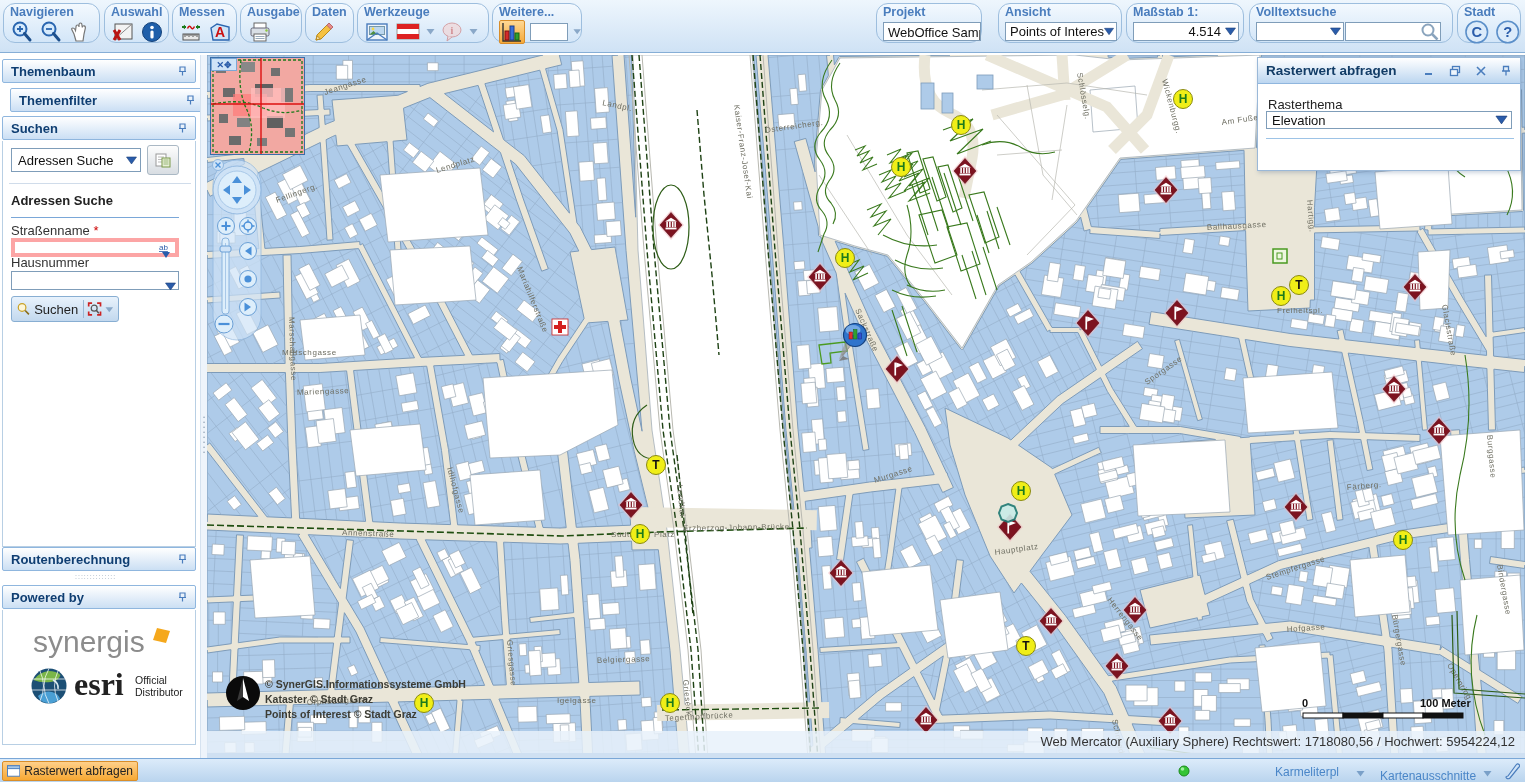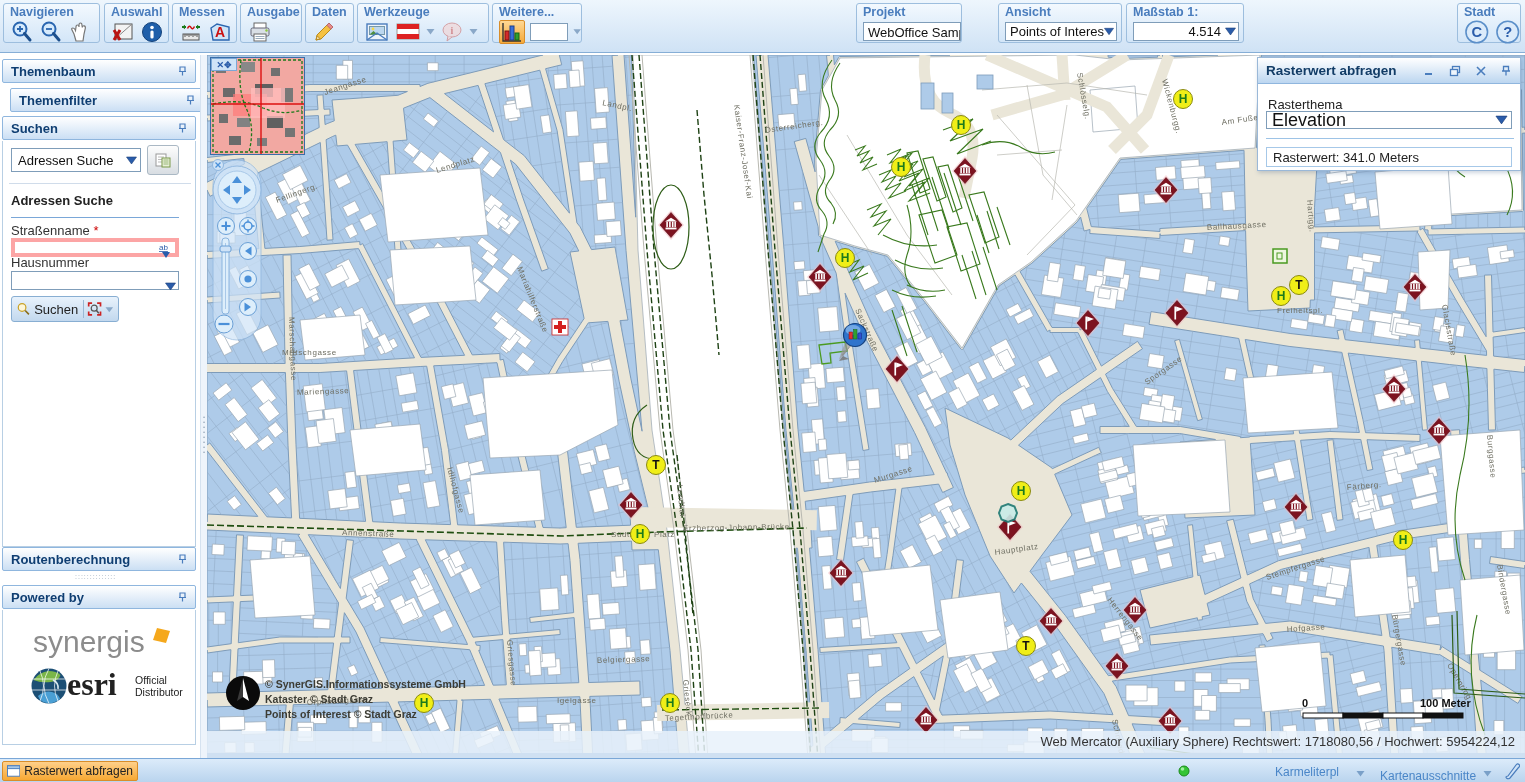--- a/index.html
+++ b/index.html
@@ -1,16 +1,16 @@
 <!DOCTYPE html>
 <html><head><meta charset="utf-8"><style>
 *{margin:0;padding:0;box-sizing:border-box}
 body{width:1525px;height:782px;font-family:"Liberation Sans",sans-serif;overflow:hidden;background:#fff;position:relative}
 .toolbar{position:absolute;left:0;top:0;width:1525px;height:53px;background:linear-gradient(#eef6fd,#cfe2f5);border-bottom:1px solid #86aed6}
-.tgroup{position:absolute;top:3px;height:40px;border:1px solid #9dbede;background:linear-gradient(#f3f9fe,#d3e6f8);border-radius:3px}
+.tgroup{position:absolute;top:3px;height:40px;border:1px solid #9dbede;background:linear-gradient(#f3f9fe,#d3e6f8);border-radius:12px}
 .tgroup .ttl{display:block;font-size:12.5px;font-weight:bold;color:#4a7dbd;padding:1px 0 0 6px;height:17px;line-height:15px}
 .ticons{display:flex;align-items:center;height:21px;padding-left:6px;gap:5px}
 .hdr{height:24px;background:linear-gradient(#ffffff,#cbdff4);border:1px solid #8fb6de;border-radius:2px;display:flex;align-items:center;justify-content:space-between;padding:0 6px 0 8px;font-size:13px;font-weight:bold;color:#0f3e72}
 .pin{width:11px;height:11px}
 .sidebar{position:absolute;left:0;top:55px;width:200px;bottom:24px;background:#fff}
 .statusbar{position:absolute;left:0;bottom:0;width:1525px;height:24px;background:linear-gradient(#dcebfa,#b9d4ee);border-top:1px solid #7aa7d7}
 </style></head><body>
 
 <div class="toolbar">
     <div class="tgroup" style="left:3px;width:97px">
@@ -122,21 +122,21 @@
             <rect x="9" y="5" width="4" height="14" fill="#3a6fd8" stroke="#1c3f8c"></rect>
             <rect x="14" y="12" width="4" height="7" fill="#2f9e2f" stroke="#176417"></rect>
           </svg>
         </span>
         <span style="display:inline-block;width:40px;height:18px;background:#fff;border:1px solid #7f9db9"></span>
         <svg width="9" height="7" viewBox="0 0 9 7">
           <path d="M0.5 1 h8 L4.5 6.5 Z" fill="#8aa8c8"></path>
         </svg>
       </div>
     </div>
-    <div class="tgroup" style="left:856px;width:106px">
+    <div class="tgroup" style="left:876px;width:106px">
       <span class="ttl">Projekt</span>
       <div class="ticons">
         <span style="display:inline-flex;align-items:flex-end;justify-content:space-between;width:114px;height:19px;background:#fff;border:1px solid #7f9db9;font-size:13px;padding:0 2px 0 4px;color:#111;white-space:nowrap;overflow:hidden">WebOffice Samp<svg width="11" height="9" viewBox="0 0 11 9">
             <path d="M0.5 1 h10 L5.5 8 Z" fill="#2a5caa" stroke="#1c3f78" stroke-width="0.6"></path>
           </svg></span>
       </div>
     </div>
     <div class="tgroup" style="left:998px;width:124px">
       <span class="ttl">Ansicht</span>
       <div class="ticons">
@@ -144,20 +144,36 @@
             <path d="M0.5 1 h10 L5.5 8 Z" fill="#2a5caa" stroke="#1c3f78" stroke-width="0.6"></path>
           </svg></span>
       </div>
     </div>
     <div class="tgroup" style="left:1126px;width:118px">
       <span class="ttl">Maßstab 1:</span>
       <div class="ticons">
         <span style="display:inline-flex;align-items:center;justify-content:flex-end;width:106px;height:19px;background:#fff;border:1px solid #7f9db9;font-size:13px;padding:0 2px 0 4px;color:#111;gap:4px">4.514 <svg width="11" height="9" viewBox="0 0 11 9">
             <path d="M0.5 1 h10 L5.5 8 Z" fill="#2a5caa" stroke="#1c3f78" stroke-width="0.6"></path>
           </svg></span>
+      </div>
+    </div>
+    <div class="tgroup" style="left:1249px;width:204px">
+      <span class="ttl">Volltextsuche</span>
+      <div class="ticons">
+        <span style="display:inline-flex;align-items:center;justify-content:flex-end;width:88px;height:19px;background:#fff;border:1px solid #7f9db9;padding:0 2px;gap:4px">
+          <svg width="11" height="9" viewBox="0 0 11 9">
+            <path d="M0.5 1 h10 L5.5 8 Z" fill="#2a5caa" stroke="#1c3f78" stroke-width="0.6"></path>
+          </svg>
+        </span>
+        <span style="display:inline-flex;align-items:center;justify-content:flex-end;width:96px;height:19px;background:#fff;border:1px solid #7f9db9;margin-left:-4px">
+          <svg width="20" height="20" viewBox="0 0 20 20">
+            <circle cx="8" cy="8" r="5.5" fill="none" stroke="#8aa4bd" stroke-width="2"></circle>
+            <path d="M12 12 L17.5 17.5" stroke="#8aa4bd" stroke-width="2.5"></path>
+          </svg>
+        </span>
       </div>
     </div>
     <div class="tgroup" style="left:1457px;width:64px">
       <span class="ttl">Stadt</span>
       <div class="ticons">
         <svg width="26" height="26" viewBox="0 0 26 26">
           <circle cx="13" cy="13" r="11" fill="#dcebfa" stroke="#5b8fc9" stroke-width="1.6"></circle>
           <text x="13" y="18" text-anchor="middle" font-size="15" font-weight="bold" fill="#2a5caa" font-family="Liberation Sans">C</text>
         </svg>
         <svg width="26" height="26" viewBox="0 0 26 26">
@@ -234,21 +250,21 @@
         <text x="0" y="28" font-size="30" fill="#8c8c8c" font-family="Liberation Sans, sans-serif">synergis</text>
         <path d="M124 4 L137 7 L133 19 L120 16 Z" fill="#f5a81c"></path>
       </svg>
       <svg style="position:absolute;left:26px;top:56px" width="40" height="40" viewBox="0 0 40 40">
         <circle cx="20" cy="20" r="17.5" fill="#1c4f75"></circle>
         <path d="M4.5 14 q6 -8 15 -9 q8 0 12 4 q-2 6 -10 7 q-10 1 -17 -2" fill="#7ab648"></path>
         <path d="M9 30 q7 -6 14 -4 q7 2 8 7 q-6 5 -13 4 q-7 -1 -9 -7" fill="#4a9fd4"></path>
         <path d="M24 14 q6 3 5 9" fill="none" stroke="#d8e8f0" stroke-width="1.6"></path>
         <path d="M20 2.5 q-10 17 0 35 M29 5 q-7 15 0 30 M11 5 q7 15 0 30 M3 13 h34 M2.5 24 h35" fill="none" stroke="#ffffff" stroke-width="0.9" opacity="0.8"></path>
       </svg>
-      <div style="position:absolute;left:64px;top:56px;font-size:32px;font-weight:bold;color:#222;font-family:Liberation Serif">esri</div>
+      <div style="position:absolute;left:71px;top:56px;font-size:32px;font-weight:bold;color:#222;font-family:Liberation Serif">esri</div>
       <div style="position:absolute;left:132px;top:64px;font-size:10.5px;color:#222;line-height:12px">Official<br>Distributor</div>
     </div>
   </div>
 <div style="position:absolute;left:200px;top:55px;width:7px;bottom:24px;background:#eef4fb;border-left:1px solid #d5e2f0">
     <div style="position:absolute;top:360px;left:2px;color:#9ab;font-size:6px;line-height:5px">•<br>•<br>•<br>•<br>•<br>•<br>•<br>•</div>
   </div>
 <div style="position:absolute;left:207px;top:55px;width:1318px;height:703px;overflow:hidden"><svg width="1318" height="703" viewBox="0 0 1318 703">
       <rect width="1318" height="703" fill="#eae6d8"></rect>
 <g fill="#aecbe9" stroke="#7d9bb9" stroke-width="1">
 <path d="M1054.5 0 1054.5 0.1 1053.1 27 1222.4 2.5 1223 7 1226.5 6.8 1228.8 42.8 1312.8 33.5 1313 33.5 1313.1 33.5 1313.3 33.5 1313.4 33.6 1313.6 33.6 1313.7 33.7 1313.8 33.7 1313.9 33.8 1314 33.9 1314.1 34 1314.2 34.1 1314.3 34.3 1314.4 34.4 1314.4 34.5 1314.5 34.7 1314.5 34.8 1314.5 35 1315.1 72.3 1317.6 72 1318 75 1318 0 1054.5 0Z"></path>
@@ -2345,25 +2361,24 @@
           <rect x="1.5" y="4.5" width="7" height="6" fill="#eef5fc" stroke="#4a7dbd" stroke-width="1.3"></rect>
         </svg>
 <svg width="12" height="12" viewBox="0 0 12 12">
           <path d="M2 2 L10 10 M10 2 L2 10" stroke="#4a7dbd" stroke-width="1.6"></path>
         </svg>
 <svg width="11" height="12" viewBox="0 0 11 12">
           <path d="M2.5 1.5 h5 v4.5 h-5 Z M1 6 h8 M5 6 v4.5" stroke="#4a7dbd" stroke-width="1.3" fill="none"></path>
         </svg>
 </span></div>
 <div style="position:absolute;left:10px;top:39px;font-size:13px;color:#222">Rasterthema</div>
-<div style="position:absolute;left:8px;top:53px;width:246px;height:18px;border:1px solid #7f9db9;background:#fff;font-size:18px;color:#111;display:flex;align-items:center;padding-left:5px">Elevation<svg style="margin-left:auto;margin-right:3px" width="13" height="10" viewBox="0 0 11 9">
+<div style="position:absolute;left:8px;top:53px;width:246px;height:18px;border:1px solid #7f9db9;background:#fff;font-size:13px;color:#111;display:flex;align-items:center;padding-left:5px">Elevation<svg style="margin-left:auto;margin-right:3px" width="13" height="10" viewBox="0 0 11 9">
         <path d="M0.5 1 h10 L5.5 8 Z" fill="#2a5caa" stroke="#1c3f78" stroke-width="0.6"></path>
       </svg></div>
 <div style="position:absolute;left:8px;top:80px;width:248px;border-top:1px solid #9dc3e6"></div>
-<div style="position:absolute;left:8px;top:89px;width:246px;height:20px;border:1px solid #a6c8e8;font-size:13px;color:#222;display:flex;align-items:center;padding-left:6px">Rasterwert: 341.0 Meters</div>
 </div>
 <div class="statusbar">
 <div style="position:absolute;left:2px;top:2px;width:136px;height:20px;background:linear-gradient(#ffd08a,#f7a833);border:1px solid #d88d2a;border-radius:2px;display:flex;align-items:center;padding:0 4px;gap:4px">
 <svg width="14" height="12" viewBox="0 0 14 12">
         <rect x="0.5" y="0.5" width="13" height="11" fill="#fff" stroke="#4a7dbd"></rect>
         <rect x="0.5" y="0.5" width="13" height="3" fill="#a8c8e8" stroke="#4a7dbd"></rect>
       </svg>
 <span style="font-size:12px;color:#222;white-space:nowrap">Rasterwert abfragen</span>
     </div>
 <svg style="position:absolute;left:1178px;top:6px" width="12" height="12" viewBox="0 0 12 12">

